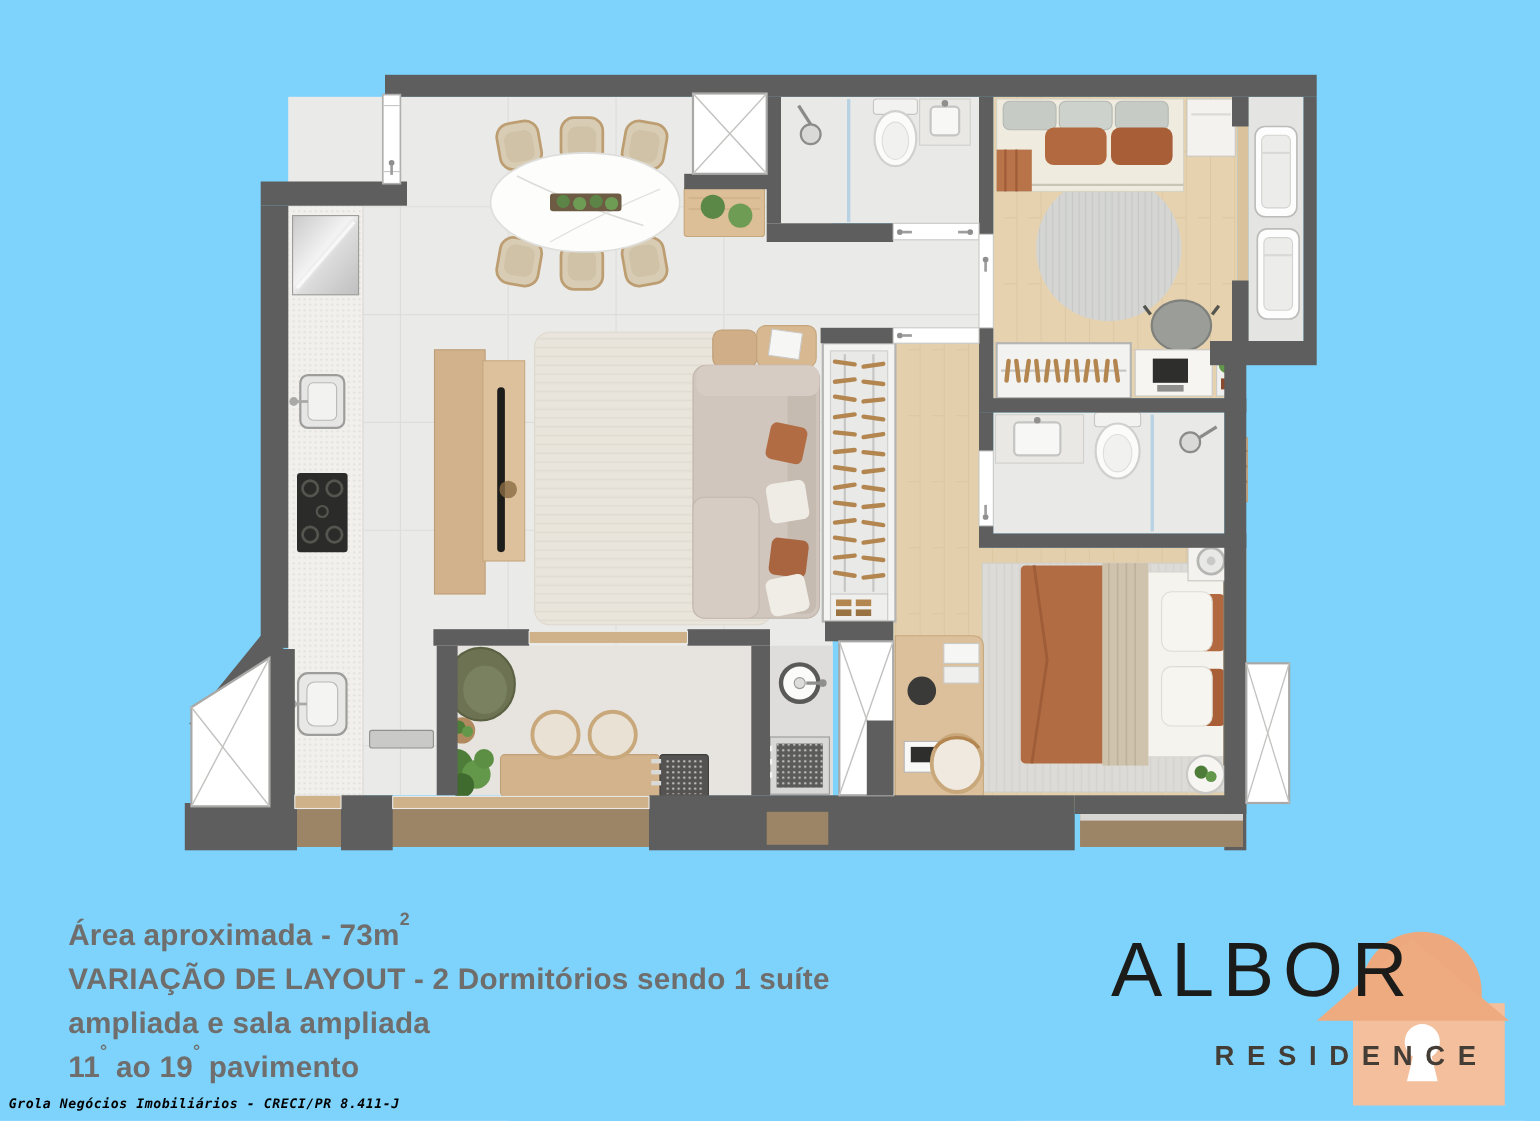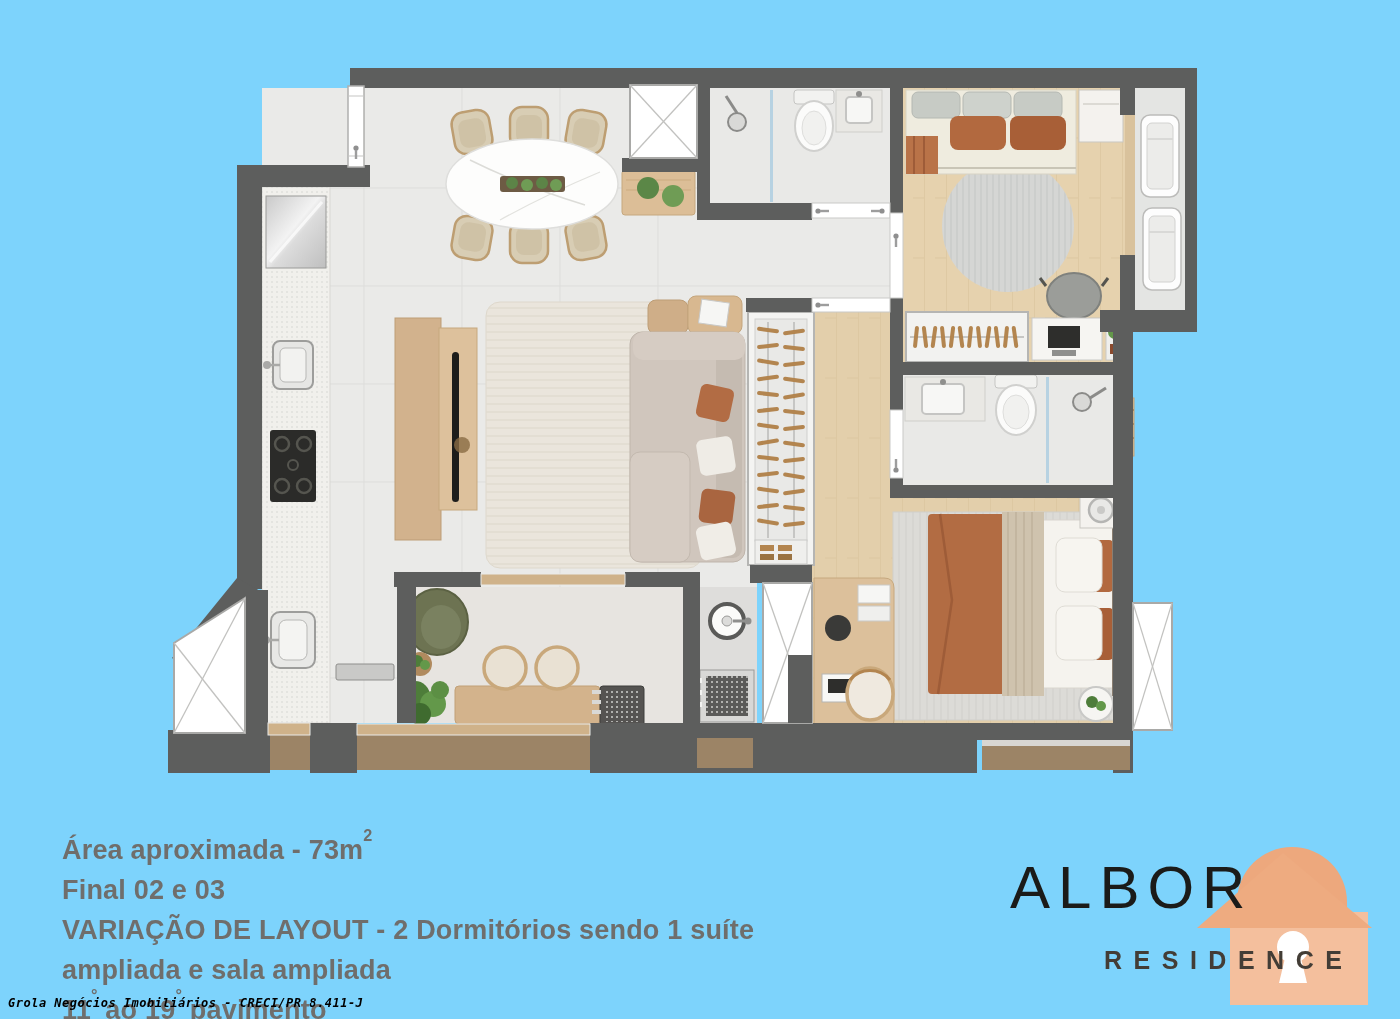--- a/index.html
+++ b/index.html
@@ -15,22 +15,22 @@
   .caption sup{font-size:60%;position:relative;top:-.5em;line-height:0;}
 
   
   .footer{position:absolute;left:8px;top:996px;color:#000;
           font-family:"DejaVu Sans Mono",monospace;font-weight:700;font-size:12px;
           letter-spacing:.5px;white-space:nowrap;font-style:italic;}
 
   
   .logo{position:absolute;left:1000px;top:830px;width:400px;height:189px;}
   .logo-icon{position:absolute;left:190px;top:0;width:210px;height:182px;z-index:1;}
-  .logo-title{position:absolute;left:10px;top:28px;z-index:2;color:#1b1b19;
-              font-size:60px;font-weight:400;letter-spacing:8px;line-height:1;}
+  .logo-title{position:absolute;left:10px;top:16px;z-index:2;color:#1b1b19;
+              font-size:70px;font-weight:400;letter-spacing:8px;line-height:1;}
   .logo-tagline{position:absolute;left:104px;top:118px;z-index:2;color:#433d36;
                 font-size:25px;font-weight:700;letter-spacing:11.5px;line-height:1;}
 </style>
 </head>
 <body>
 
 <div class="stage">
 
 <svg class="plan-svg" width="1400" height="800" viewBox="0 0 1400 800">
   <defs>
@@ -492,21 +492,20 @@
     <use href="#handle" transform="translate(818,211)"></use>
     <use href="#handle" transform="translate(882,211) rotate(180)"></use>
     <use href="#handle" transform="translate(896,236) rotate(90)"></use>
     <use href="#handle" transform="translate(818,305)"></use>
     <use href="#handle" transform="translate(896,470) rotate(-90)"></use>
   </g>
 </svg>
 
 <div class="caption">
   <div class="line"><span>Área aproximada - 73m</span><sup>2</sup></div>
-  <div class="line"><span>Final 02 e 03</span></div>
   <div class="line"><span>VARIAÇÃO DE LAYOUT - 2 Dormitórios sendo 1 suíte ampliada e sala ampliada</span></div>
   <div class="line"><span>11</span><sup>°</sup><span> ao 19</span><sup>°</sup><span> pavimento</span></div>
 </div>
 
 <div class="logo">
   <svg class="logo-icon" viewBox="0 0 210 182">
     <path d="M47,100 L47,72 A55,55 0 0 1 157,72 L157,100 L133,100 L133,72 A31,31 0 0 0 71,72 L71,100 Z" fill="#eda87d"></path>
     <rect x="40" y="82" width="138" height="93" fill="#f4bf9d"></rect>
     <polygon points="7,98 93,23 182,98" fill="#eeab80"></polygon>
     <g fill="#ffffff">

